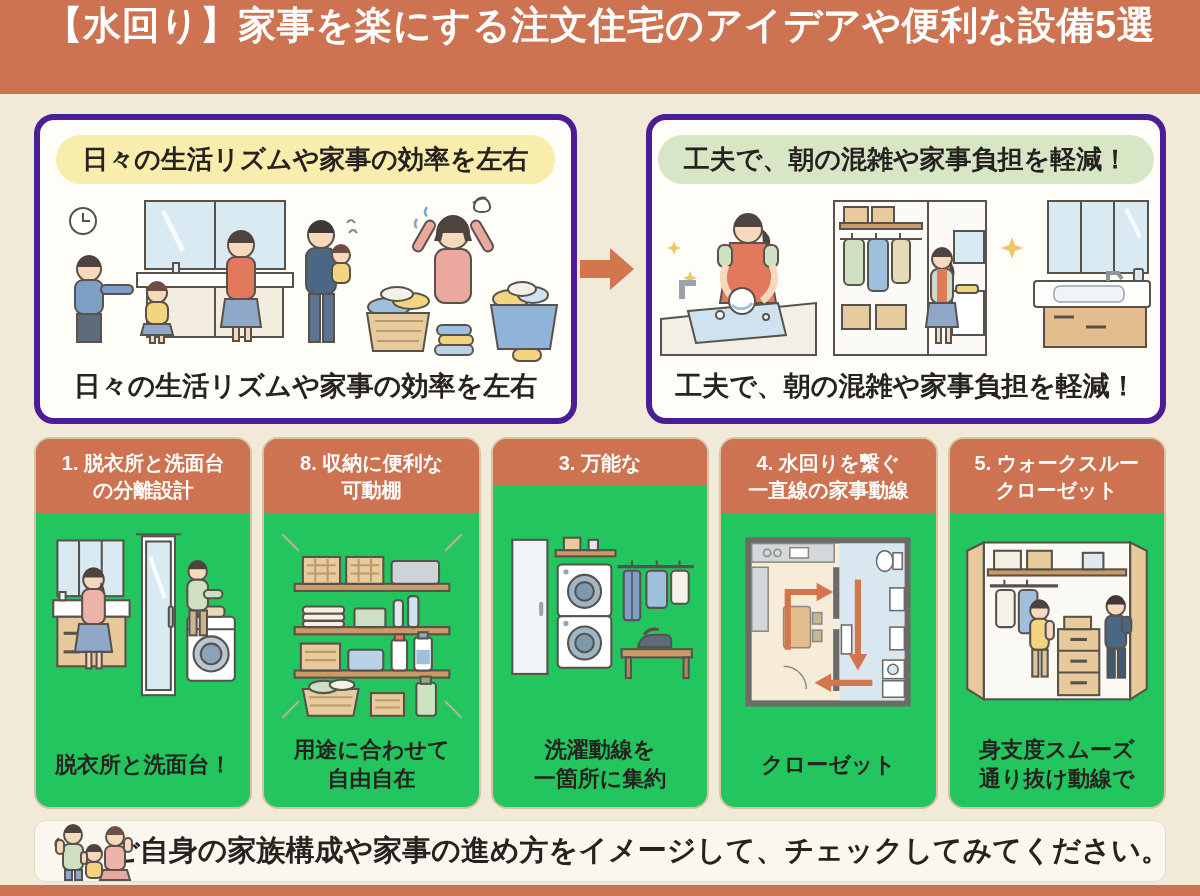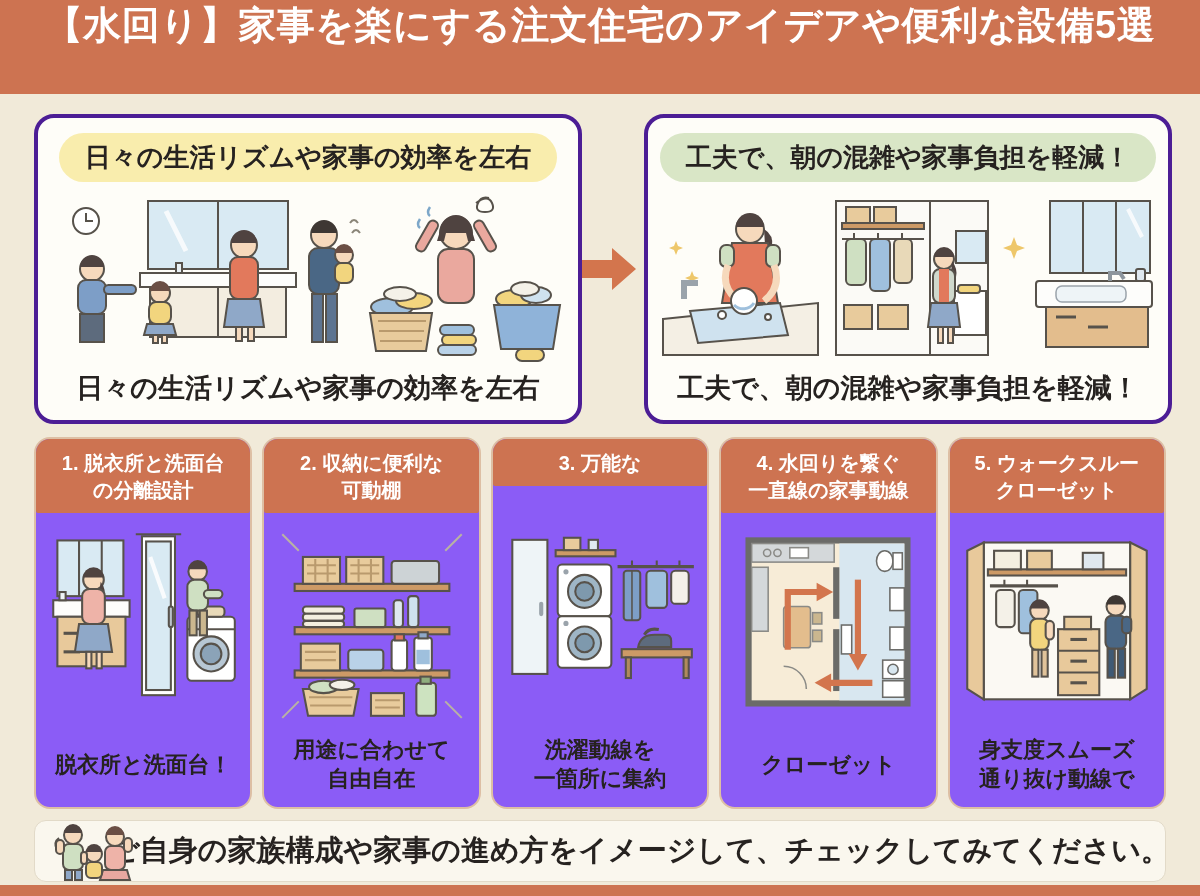--- a/index.html
+++ b/index.html
@@ -7,33 +7,33 @@
   .page { position:relative; width:1200px; height:896px; background:#f1ead9; overflow:hidden; }
 
   
   .header { height:94px; background:#cd7351; display:flex; align-items:flex-start; justify-content:center; }
   .header h1 { color:#fff; font-size:38px; font-weight:bold; letter-spacing:.5px; white-space:nowrap; }
 
   .content { padding:0 34px; }
 
   
   .top-row { margin-top:20px; display:flex; height:310px; }
-  .panel { background:#fefdf8; border:4px solid #4c1d95; border-radius:20px; display:flex; flex-direction:column; align-items:center; padding:15px 10px 10px; }
+  .panel { background:#fefdf8; border:6px solid #4c1d95; border-radius:20px; display:flex; flex-direction:column; align-items:center; padding:15px 4px 10px; }
   .panel.before { width:550px; }
   .panel.after { flex:1;margin-left:8px; }
   .arrow-box { width:62px; display:flex; align-items:center; justify-content:center; }
   .pill { border-radius:26px; padding:7px 26px; font-size:26px; font-weight:bold; color:#262220; white-space:nowrap; }
   .pill.yellow { background:#f9edad; }
   .pill.green { background:#d9e6c6; }
   .panel-art { flex:1; width:100%; display:flex; align-items:center; justify-content:center; margin-top:4px; }
   .panel-caption { font-size:27px; font-weight:bold; color:#262220; white-space:nowrap; padding-bottom:4px; }
 
   
   .cards-row { margin-top:13px; display:flex; gap:10px; height:372px; }
-  .card { flex:1; background:#8b5cf6; border:2px solid #ddbfa4; border-radius:16px; overflow:hidden; display:flex; flex-direction:column; }
+  .card { flex:1; background:#22c55e; border:2px solid #ddbfa4; border-radius:16px; overflow:hidden; display:flex; flex-direction:column; }
   .card-header { background:#cd7351; color:#fff; font-weight:bold; font-size:20px; line-height:1.35; text-align:center; padding:11px 2px 9px; border-radius:0 0 2px 2px; }
   .card-art { flex:1; display:flex; align-items:center; justify-content:center; padding:4px 6px 0; }
   .card-caption { min-height:76px; display:flex; flex-direction:column; align-items:center; justify-content:center; font-size:22px; font-weight:bold; color:#262220; line-height:1.3; padding-bottom:8px; }
 
   
   .footer-bar { position:relative; margin-top:11px; height:62px; background:#faf7ee; border:1px solid #e2dac8; border-radius:12px; display:flex; align-items:center; justify-content:center; gap:10px; }
   .footer-family { position:absolute; left:16px; top:1px; }
   .footer-text { font-size:29px; font-weight:bold; color:#262220; white-space:nowrap; margin-left:90px; }
   .bottom-strip { position:absolute; left:0; right:0; bottom:0; height:11px; background:#cd7351; }
 
@@ -282,21 +282,21 @@
           </svg>
         </div>
         <div class="card-caption">
           <div>脱衣所と洗面台！</div>
           <div></div>
         </div>
       </div>
 
       <div class="card">
         <div class="card-header">
-          <div>2. 収納に便利な</div>
+          <div>8. 収納に便利な</div>
           <div>可動棚</div>
         </div>
         <div class="card-art">
           <svg width="196" height="196" viewBox="0 0 190 190">
             <path d="M8 8 L24 24 M182 8 L166 24 M8 186 L24 170 M182 186 L166 170" stroke="#b9b2a4" stroke-width="2"></path>
             <g>
               <rect x="20" y="56" width="150" height="7" fill="#cd9a66" class="ln"></rect>
               <rect x="20" y="98" width="150" height="7" fill="#cd9a66" class="ln"></rect>
               <rect x="20" y="140" width="150" height="7" fill="#cd9a66" class="ln"></rect>
             </g>

